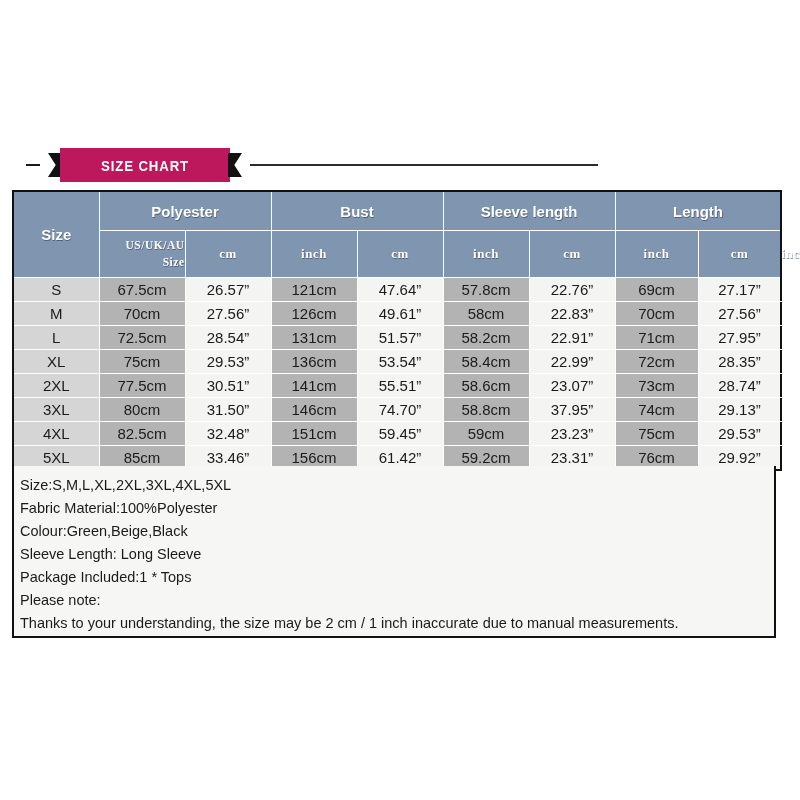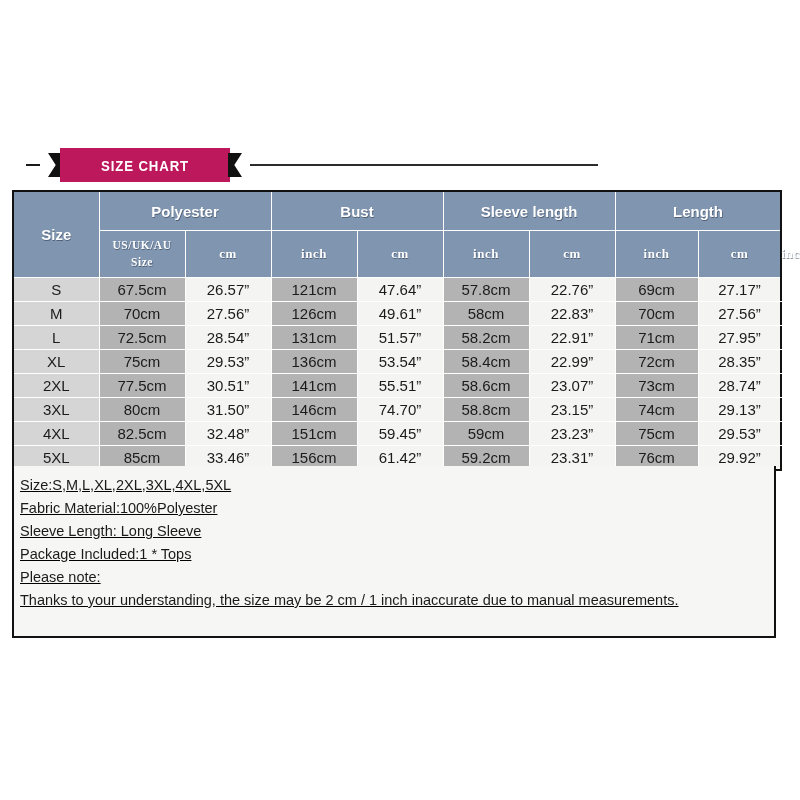--- a/index.html
+++ b/index.html
@@ -120,20 +120,21 @@
     height: 46px;
     font-size: 13px;
     font-weight: 700;
     font-family: "Liberation Serif", serif;
     letter-spacing: 0.5px;
     text-shadow: 0.6px 0.6px 0 rgba(40,55,75,0.55);
   }
   tr.unit-row th.size-sub {
     font-size: 11.5px;
     line-height: 1.45;
+    text-align: right;
   }
 
   
   tbody tr td {
     height: 23px;
     font-size: 15px;
     color: #1b1b1b;
     font-family: "Liberation Sans", sans-serif;
     font-weight: 400;
     border: 1px solid #ffffff;
@@ -147,21 +148,20 @@
     position: absolute;
     left: 12px;
     top: 466px;
     width: 764px;
     height: 172px;
     background: #f6f6f4;
     border: 2px solid #111111;
     border-top: none;
     box-sizing: border-box;
     padding: 8px 12px 0 6px;
-    text-decoration: underline;
   }
   .desc-line {
     font-family: "Liberation Sans", sans-serif;
     font-size: 14.5px;
     color: #1b1b1b;
     line-height: 23px;
     white-space: nowrap;
   }
 </style>
 </head>
@@ -271,21 +271,21 @@
             <td class="c-cm">73cm</td>
             <td class="c-inch">28.74”</td>
           </tr>
           <tr>
             <td class="c-size">3XL</td>
             <td class="c-cm">80cm</td>
             <td class="c-inch">31.50”</td>
             <td class="c-cm">146cm</td>
             <td class="c-inch">74.70”</td>
             <td class="c-cm">58.8cm</td>
-            <td class="c-inch">23.15”</td>
+            <td class="c-inch">37.95”</td>
             <td class="c-cm">74cm</td>
             <td class="c-inch">29.13”</td>
           </tr>
           <tr>
             <td class="c-size">4XL</td>
             <td class="c-cm">82.5cm</td>
             <td class="c-inch">32.48”</td>
             <td class="c-cm">151cm</td>
             <td class="c-inch">59.45”</td>
             <td class="c-cm">59cm</td>
@@ -304,19 +304,20 @@
             <td class="c-cm">76cm</td>
             <td class="c-inch">29.92”</td>
           </tr>
         </tbody>
     </table>
   </div>
 
   <div id="desc-panel">
       <div class="desc-line">Size:S,M,L,XL,2XL,3XL,4XL,5XL</div>
       <div class="desc-line">Fabric Material:100%Polyester</div>
+      <div class="desc-line">Colour:Green,Beige,Black</div>
       <div class="desc-line">Sleeve Length: Long Sleeve</div>
       <div class="desc-line">Package Included:1 * Tops</div>
       <div class="desc-line">Please note:</div>
       <div class="desc-line">Thanks to your understanding, the size may be 2 cm / 1 inch inaccurate due to manual measurements.</div>
     </div>
 
 </div>
 
 </body></html>

